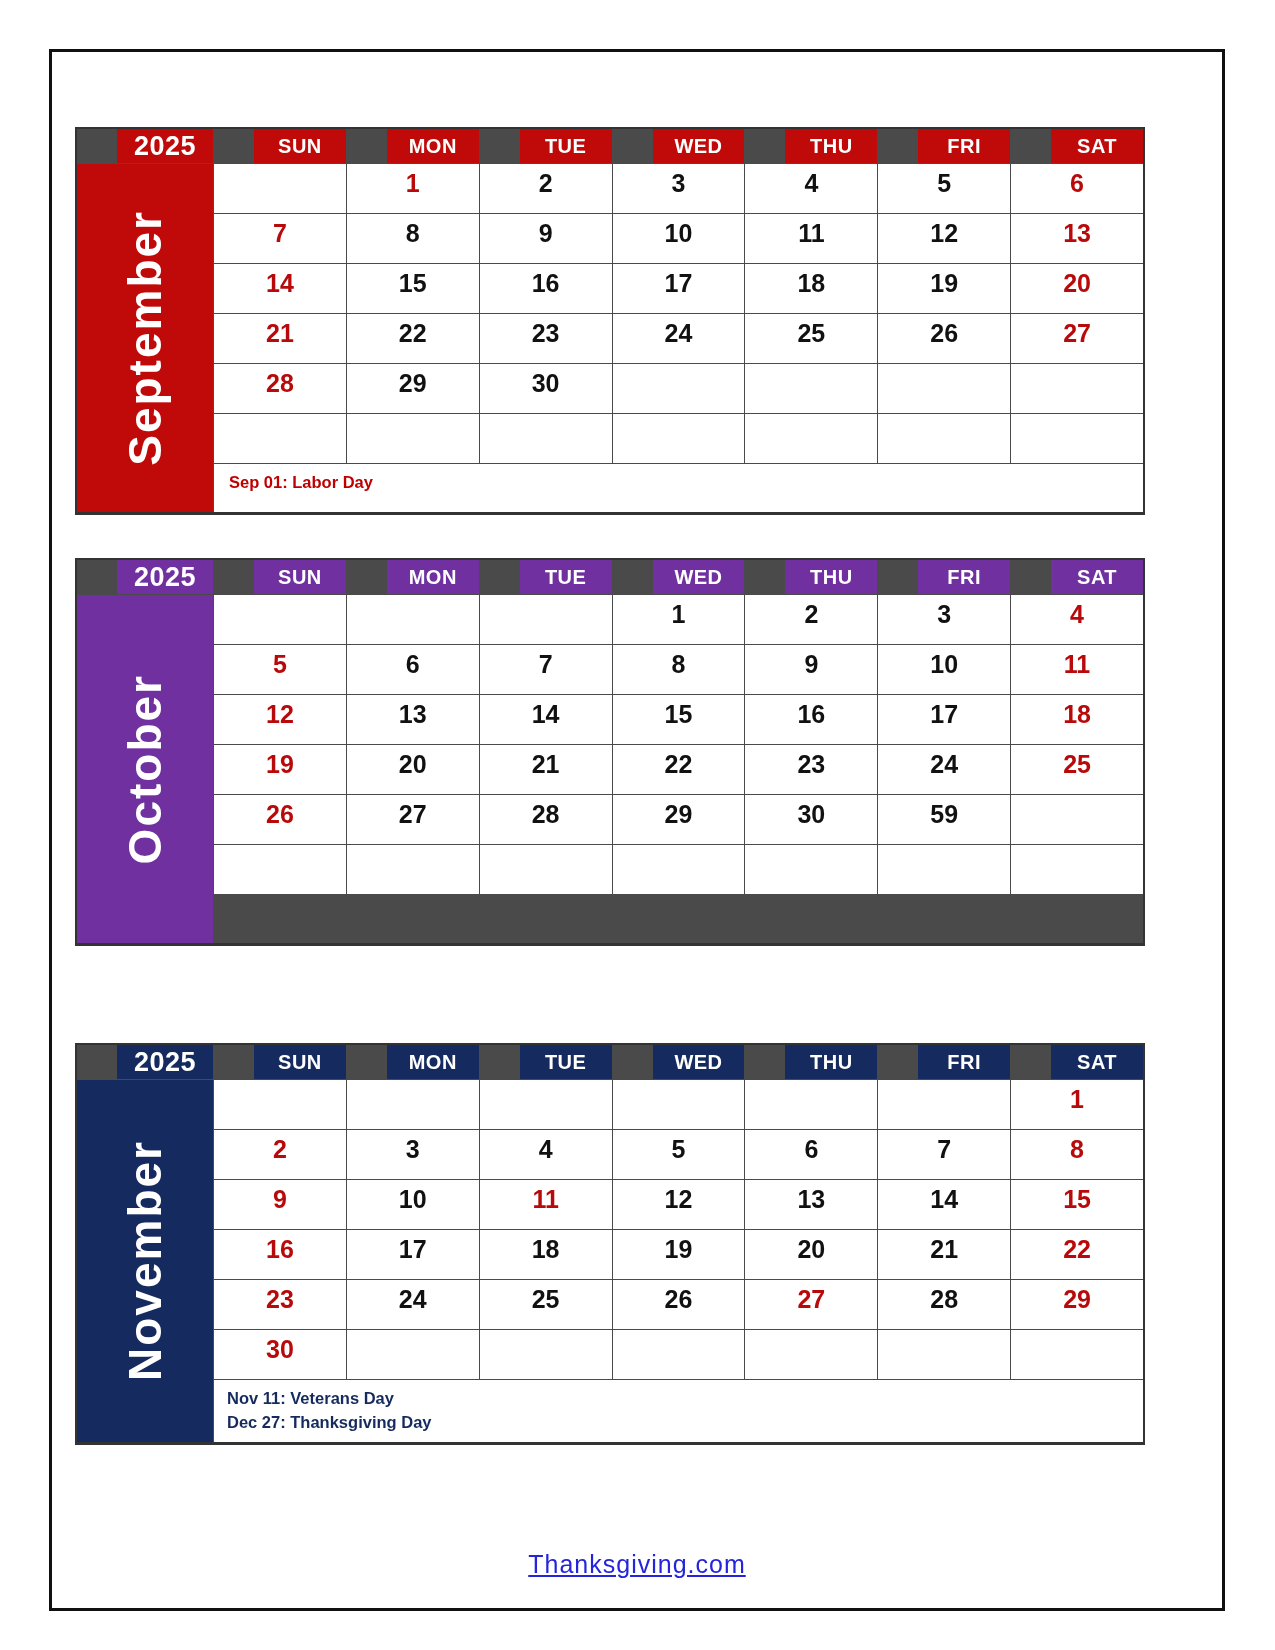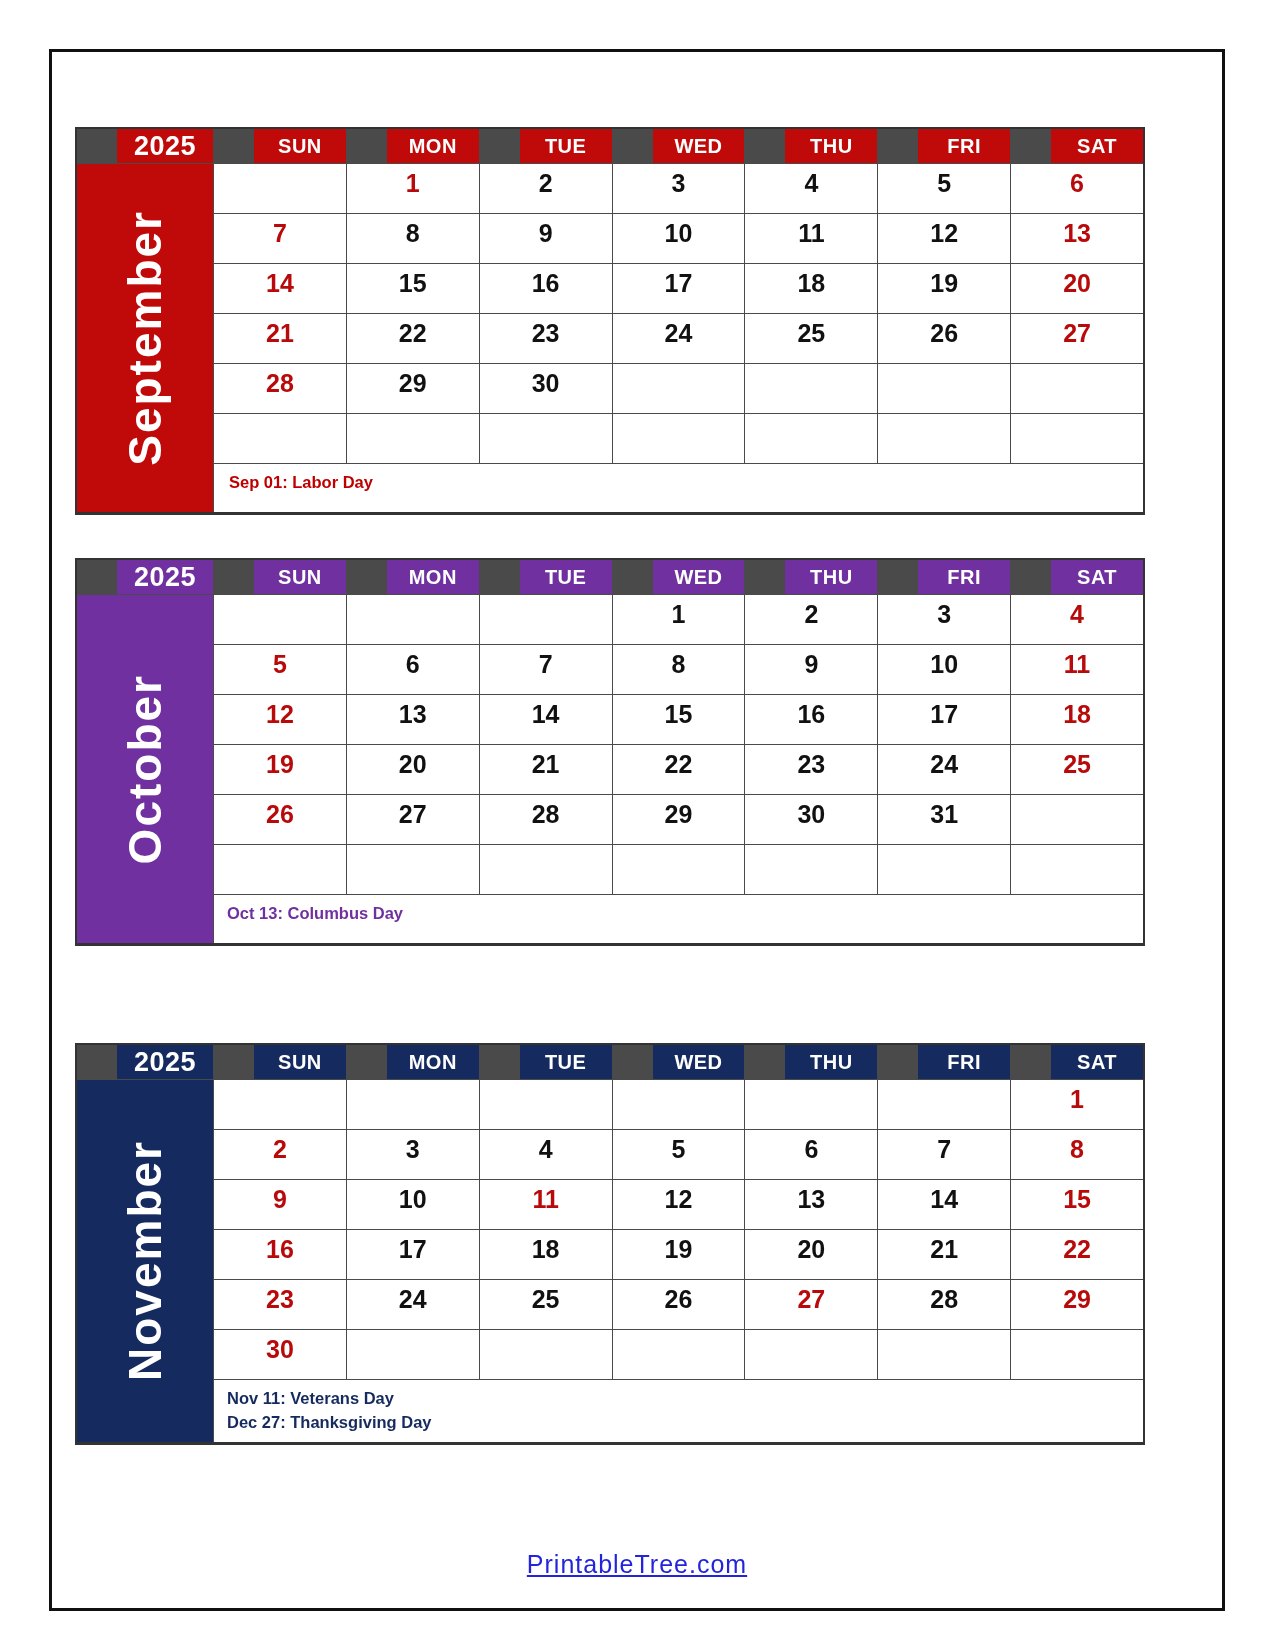--- a/index.html
+++ b/index.html
@@ -161,23 +161,20 @@
         <div class="cell day" style="grid-area: 7 / 6;"></div>
         <div class="cell day" style="grid-area: 7 / 7;"></div>
         <div class="cell day" style="grid-area: 7 / 8;"></div>
       </section>
 
   <section class="month m-oct">
     <div class="cell hdr year" style="background: rgb(112, 48, 160);">2025</div>
     <div class="cell bar" style="grid-area: 2 / 1 / span 7; background: rgb(112, 48, 160);">
       <span class="bar-text">October</span>
     </div>
-    <div class="cell holiday" style="grid-area: 8 / 2 / auto / span 7; color: rgb(112, 48, 160);">
-          <div class="holiday-line">Oct 13: Columbus Day</div>
-        </div>
   <div class="cell hdr" style="background: rgb(112, 48, 160); grid-area: 1 / 2;">SUN</div>
         <div class="cell hdr" style="background: rgb(112, 48, 160); grid-area: 1 / 3;">MON</div>
         <div class="cell hdr" style="background: rgb(112, 48, 160); grid-area: 1 / 4;">TUE</div>
         <div class="cell hdr" style="background: rgb(112, 48, 160); grid-area: 1 / 5;">WED</div>
         <div class="cell hdr" style="background: rgb(112, 48, 160); grid-area: 1 / 6;">THU</div>
         <div class="cell hdr" style="background: rgb(112, 48, 160); grid-area: 1 / 7;">FRI</div>
         <div class="cell hdr" style="background: rgb(112, 48, 160); grid-area: 1 / 8;">SAT</div>
         <div class="cell day" style="grid-area: 2 / 2;"></div>
         <div class="cell day" style="grid-area: 2 / 3;"></div>
         <div class="cell day" style="grid-area: 2 / 4;"></div>
@@ -204,21 +201,21 @@
         <div class="cell day" style="grid-area: 5 / 4; color: rgb(17, 17, 17);">21</div>
         <div class="cell day" style="grid-area: 5 / 5; color: rgb(17, 17, 17);">22</div>
         <div class="cell day" style="grid-area: 5 / 6; color: rgb(17, 17, 17);">23</div>
         <div class="cell day" style="grid-area: 5 / 7; color: rgb(17, 17, 17);">24</div>
         <div class="cell day" style="grid-area: 5 / 8; color: rgb(184, 10, 10);">25</div>
         <div class="cell day" style="grid-area: 6 / 2; color: rgb(184, 10, 10);">26</div>
         <div class="cell day" style="grid-area: 6 / 3; color: rgb(17, 17, 17);">27</div>
         <div class="cell day" style="grid-area: 6 / 4; color: rgb(17, 17, 17);">28</div>
         <div class="cell day" style="grid-area: 6 / 5; color: rgb(17, 17, 17);">29</div>
         <div class="cell day" style="grid-area: 6 / 6; color: rgb(17, 17, 17);">30</div>
-        <div class="cell day" style="grid-area: 6 / 7; color: rgb(17, 17, 17);">31</div>
+        <div class="cell day" style="grid-area: 6 / 7; color: rgb(17, 17, 17);">59</div>
         <div class="cell day" style="grid-area: 6 / 8;"></div>
         <div class="cell day" style="grid-area: 7 / 2;"></div>
         <div class="cell day" style="grid-area: 7 / 3;"></div>
         <div class="cell day" style="grid-area: 7 / 4;"></div>
         <div class="cell day" style="grid-area: 7 / 5;"></div>
         <div class="cell day" style="grid-area: 7 / 6;"></div>
         <div class="cell day" style="grid-area: 7 / 7;"></div>
         <div class="cell day" style="grid-area: 7 / 8;"></div>
       </section>
 
@@ -276,15 +273,15 @@
         <div class="cell day" style="grid-area: 7 / 2; color: rgb(184, 10, 10);">30</div>
         <div class="cell day" style="grid-area: 7 / 3;"></div>
         <div class="cell day" style="grid-area: 7 / 4;"></div>
         <div class="cell day" style="grid-area: 7 / 5;"></div>
         <div class="cell day" style="grid-area: 7 / 6;"></div>
         <div class="cell day" style="grid-area: 7 / 7;"></div>
         <div class="cell day" style="grid-area: 7 / 8;"></div>
       </section>
 </div>
   <div class="footer">
-    <a class="footer-link" style="color: rgb(36, 36, 221);">PrintableTree.com</a>
+    <a class="footer-link" style="color: rgb(36, 36, 221);">Thanksgiving.com</a>
   </div>
 </div>
 
 </body></html>

